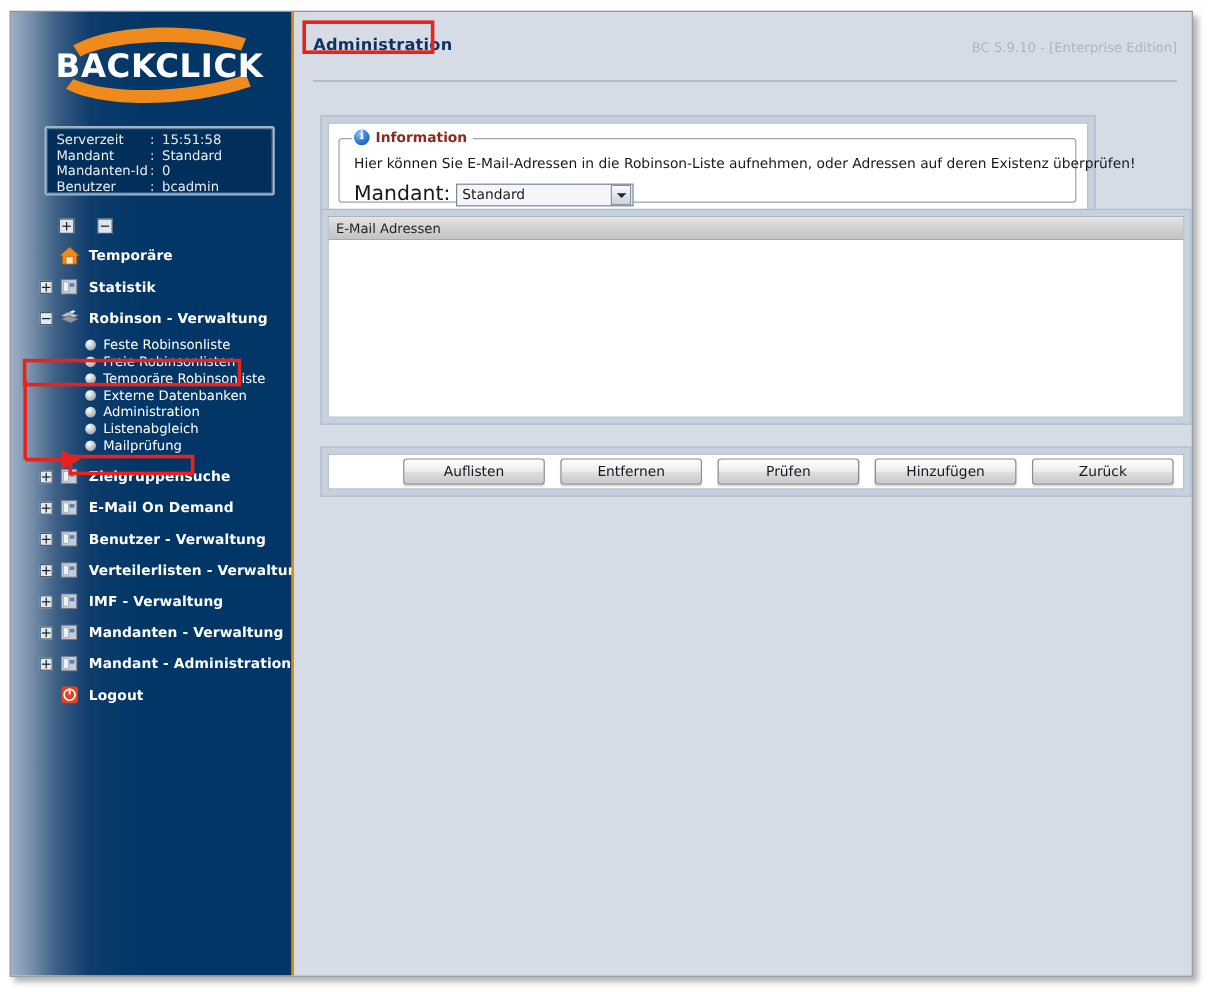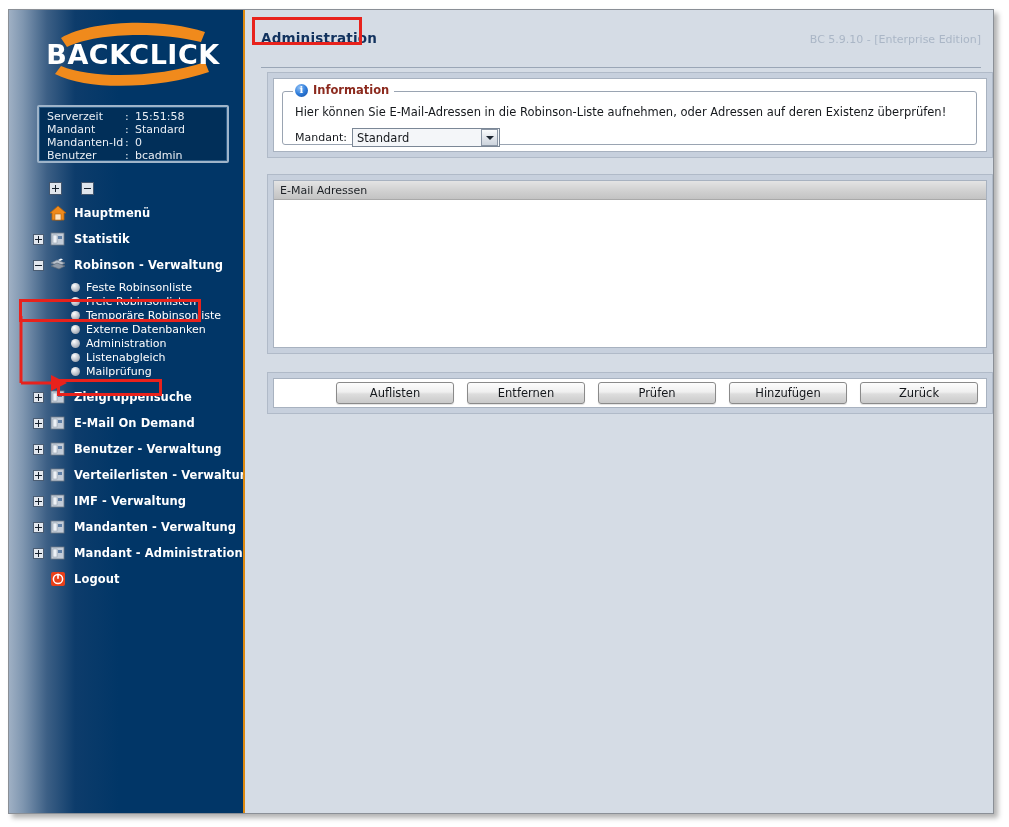--- a/index.html
+++ b/index.html
@@ -245,21 +245,21 @@
   }
   .panel-inner {
     background: #ffffff;
     border: 1px solid #a8b2c0;
     height: 100%;
     box-sizing: border-box;
     position: relative;
   }
 
   
-  #info-panel { left: 258px; top: 62px; width: 726px; height: 86px; }
+  #info-panel { left: 258px; top: 86px; width: 646px; height: 86px; }
   .fieldset {
     position: absolute;
     left: 8px; top: 12px; right: 9px; bottom: 6px;
     border: 1px solid #9aa4b2;
     border-radius: 3px;
     box-sizing: border-box;
   }
   .fieldset-legend {
     position: absolute;
     left: 10px;
@@ -299,21 +299,21 @@
     white-space: nowrap;
   }
   .mandant-row {
     position: absolute;
     left: 12px;
     top: 36px;
     display: flex;
     align-items: center;
   }
   .mandant-label {
-    font-size: 11px;
+    font-size: 17px;
     color: #15181c;
     margin-right: 5px;
   }
   .select-box {
     width: 148px;
     height: 19px;
     box-sizing: border-box;
     border: 1px solid #7b8796;
     background: #f4f6f9;
     display: flex;
@@ -446,21 +446,21 @@
       <div class="nav">
 
         <div class="nav-item">
           <span class="nav-exp none"></span>
           <span class="nav-ico">
             <svg width="18" height="16" viewBox="0 0 18 16">
               <path d="M9 1 L17 8 L15 8 L15 15 L3 15 L3 8 L1 8 Z" fill="#f08a1c" stroke="#b3630c" stroke-width="0.8"></path>
               <rect x="6" y="9" width="6" height="6" fill="#ffe4c2" stroke="#b3630c" stroke-width="0.6"></rect>
             </svg>
           </span>
-          <span class="nav-label">Hauptmenü</span>
+          <span class="nav-label">Temporäre</span>
         </div>
 
 
         <div class="nav-item">
           <span class="nav-exp plus"></span>
           <span class="nav-ico">
             <svg width="18" height="16" viewBox="0 0 18 16">
               <rect x="2" y="2" width="13" height="12" fill="#c3ccd8" stroke="#6d7886" stroke-width="0.8"></rect>
               <rect x="4" y="4" width="4" height="8" fill="#eef2f7" stroke="#8d97a4" stroke-width="0.5"></rect>
               <rect x="9" y="5" width="4" height="3" fill="#5f7fa6"></rect>

